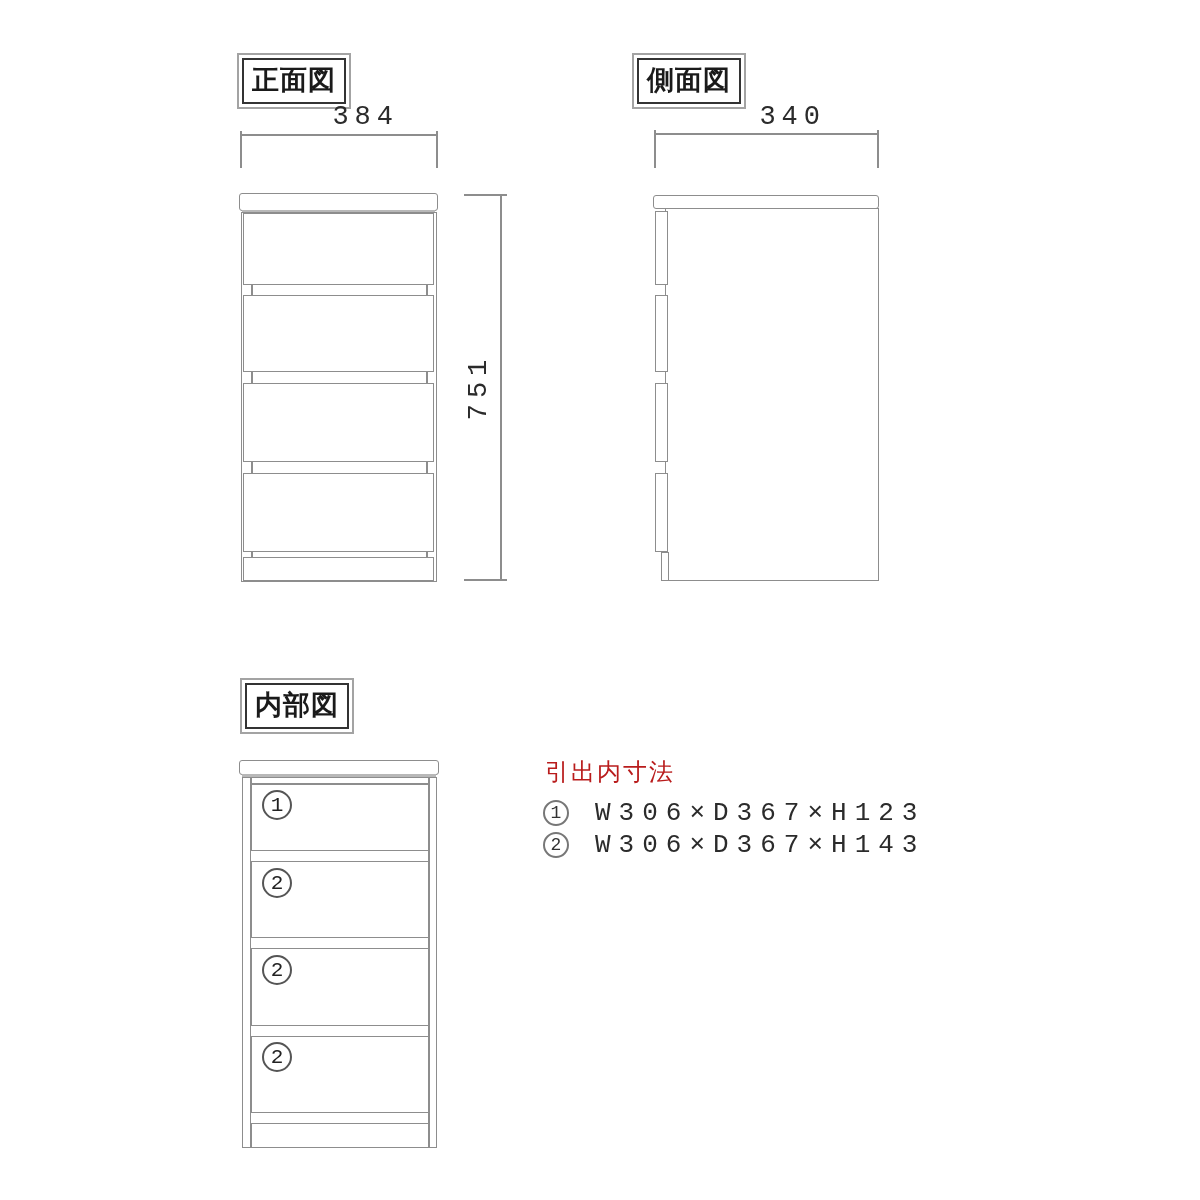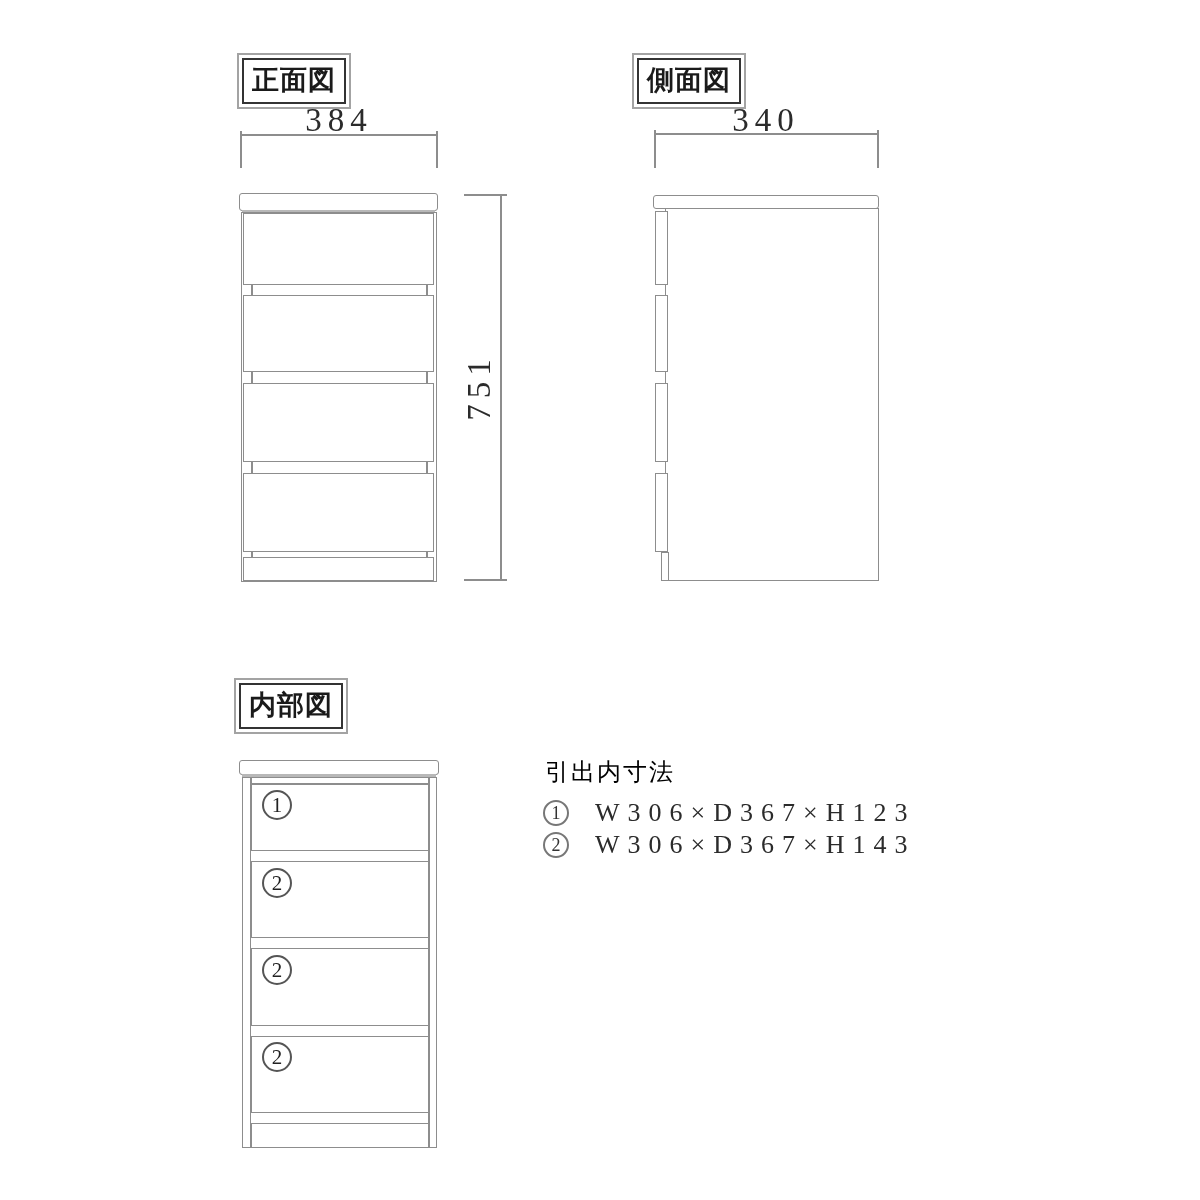--- a/index.html
+++ b/index.html
@@ -1,35 +1,35 @@
 <!DOCTYPE html>
 <html><head>
 <meta charset="utf-8">
 <style>
   html,body{margin:0;padding:0;background:#fff;}
   .canvas{
     position:relative;width:984px;height:1200px;background:#fff;overflow:hidden;
-    font-family:Liberation Serif, serif;color:#2b2b2b;
+    font-family:Liberation Mono, monospace;color:#2b2b2b;
   }
   .abs{position:absolute;}
   .box{position:absolute;background:#fff;border:1.5px solid #8d8d8d;box-sizing:border-box;}
   .hline{position:absolute;background:#8d8d8d;height:1.5px;}
   .vline{position:absolute;background:#8d8d8d;width:1.5px;}
   .shadowline{position:absolute;background:#b8b8b8;}
-  .dimtext{position:absolute;color:#2b2b2b;font-size:33px;letter-spacing:6px;text-align:center;white-space:nowrap;}
+  .dimtext{position:absolute;color:#2b2b2b;font-size:27px;letter-spacing:6px;text-align:right;white-space:nowrap;}
   .label-box{position:absolute;border:2px solid #a3a3a3;background:#fff;padding:3px;}
   .label-inner{border:2px solid #333;padding:2px 8px 4px;font-size:27px;font-weight:600;color:#1a1a1a;letter-spacing:1px;white-space:nowrap;}
   .rot{display:flex;align-items:center;justify-content:center;transform:rotate(-90deg);}
   .band{position:absolute;border-top:1.5px solid #8d8d8d;border-bottom:1.5px solid #8d8d8d;box-sizing:border-box;background:#fff;}
   .circle{
     position:absolute;width:30px;height:30px;border:2px solid #555;border-radius:50%;
     display:flex;align-items:center;justify-content:center;font-size:21px;color:#222;
     box-sizing:border-box;background:#fff;
   }
-  .spec-title{position:absolute;font-size:24px;letter-spacing:2px;color:#000000;white-space:nowrap;}
+  .spec-title{position:absolute;font-size:24px;letter-spacing:2px;color:#b91c1c;white-space:nowrap;}
   .spec-rows{position:absolute;display:flex;flex-direction:column;gap:4px;}
   .spec-row{display:flex;align-items:center;gap:26px;height:28px;}
   .spec-circle{
     width:26px;height:26px;border:2px solid #777;border-radius:50%;flex:0 0 auto;
     display:flex;align-items:center;justify-content:center;font-size:18px;color:#333;box-sizing:border-box;
   }
   .spec-text{font-size:26px;letter-spacing:8px;color:#2b2b2b;white-space:nowrap;}
 </style>
 </head>
 <body>
@@ -83,21 +83,21 @@
     <div class="box" style="left:653px;top:195px;width:226px;height:14px;border-radius:3px;"></div>
     <div class="box" style="left:665px;top:208px;width:214px;height:373px;"></div>
     <div class="box" style="left:655px;top:211px;width:13px;height:74px;"></div>
     <div class="box" style="left:655px;top:295px;width:13px;height:77px;"></div>
     <div class="box" style="left:655px;top:383px;width:13px;height:79px;"></div>
     <div class="box" style="left:655px;top:473px;width:13px;height:79px;"></div>
     <div class="box" style="left:661px;top:552px;width:8px;height:29px;"></div>
   </div>
 
   <div>
-    <div class="label-box" style="left:234px;top:678px;">
+    <div class="label-box" style="left:240px;top:678px;">
       <div class="label-inner">内部図</div>
     </div>
 
     <div class="box" style="left:239px;top:760px;width:200px;height:15px;border-radius:3px;"></div>
     <div class="shadowline" style="left:242px;top:774px;width:194px;height:3px;"></div>
     <div class="box" style="left:242px;top:777px;width:195px;height:371px;"></div>
     <div class="vline" style="left:250px;top:777px;height:371px;"></div>
     <div class="vline" style="left:428px;top:777px;height:371px;"></div>
     <div class="hline" style="left:250px;top:783px;width:179px;"></div>
     <div class="band" style="left:251px;top:850px;width:177px;height:12px;"></div>

